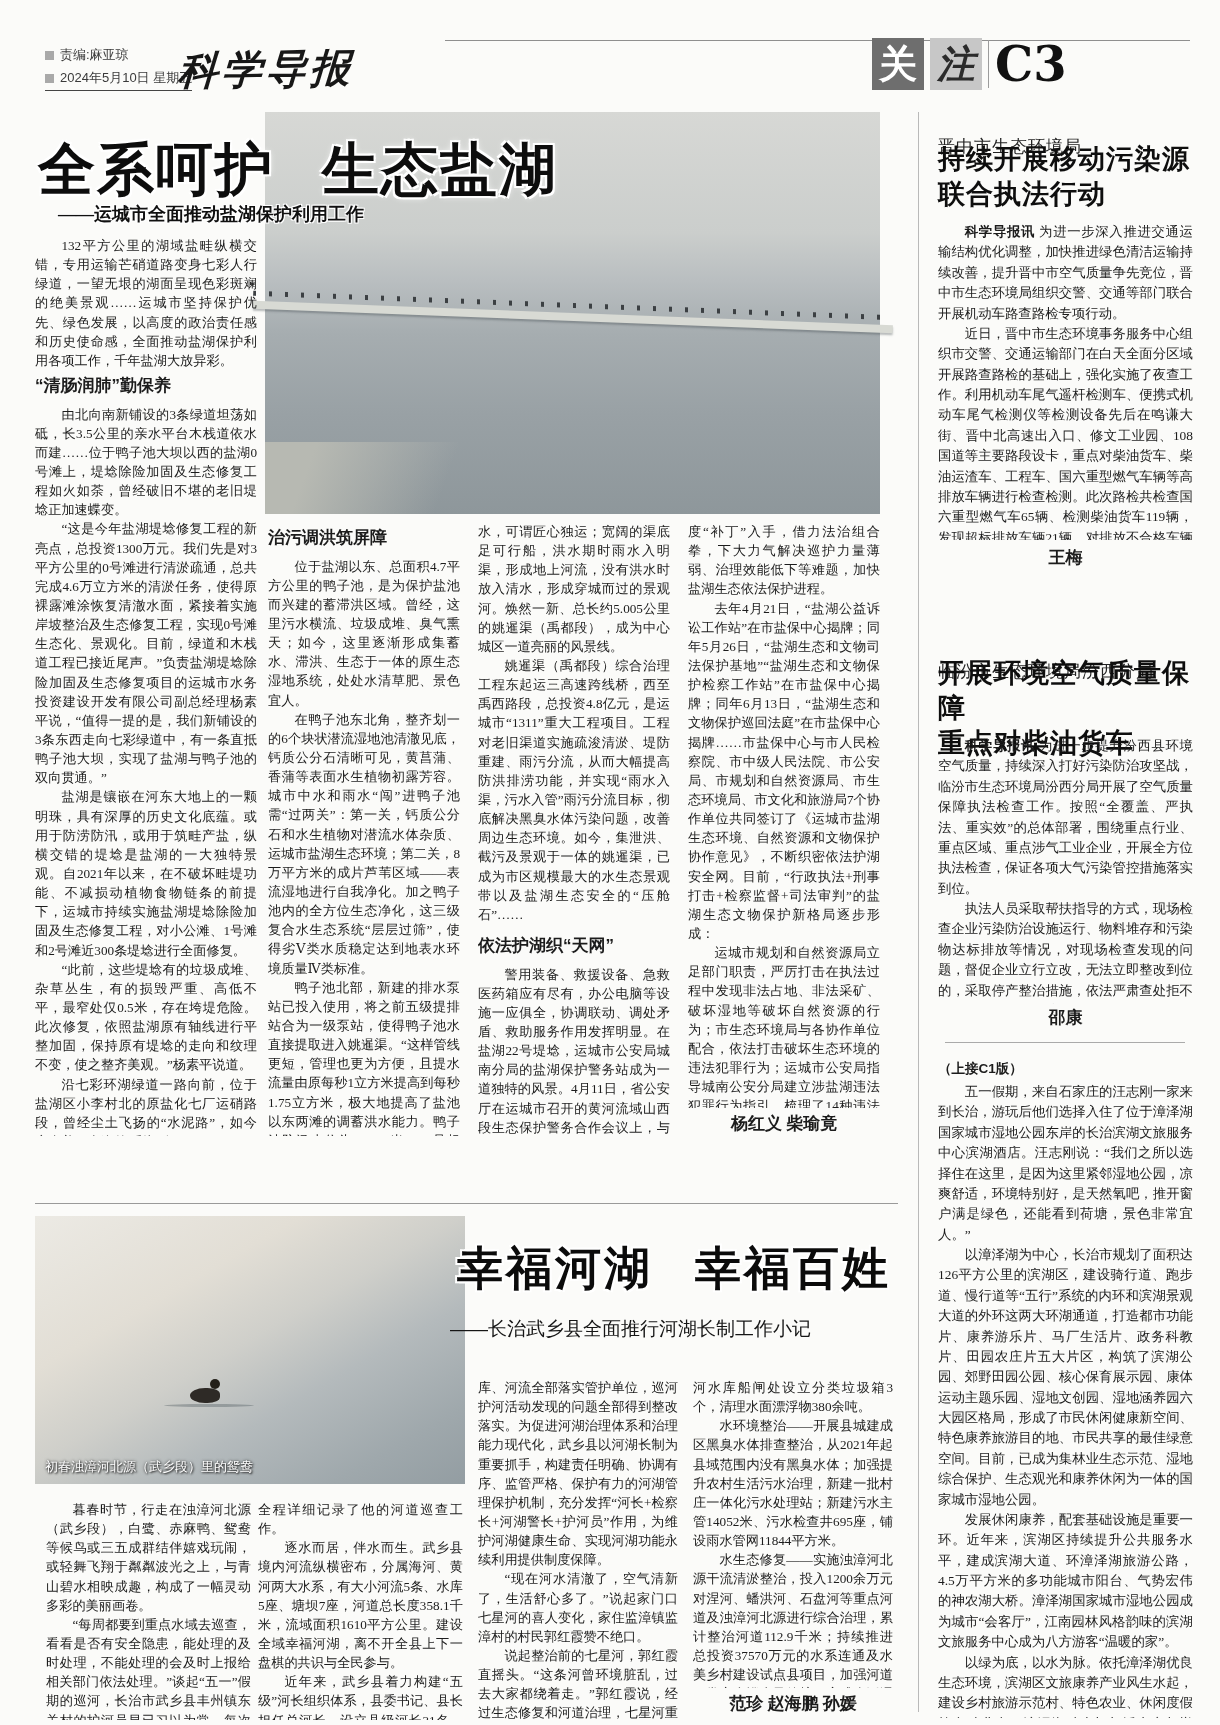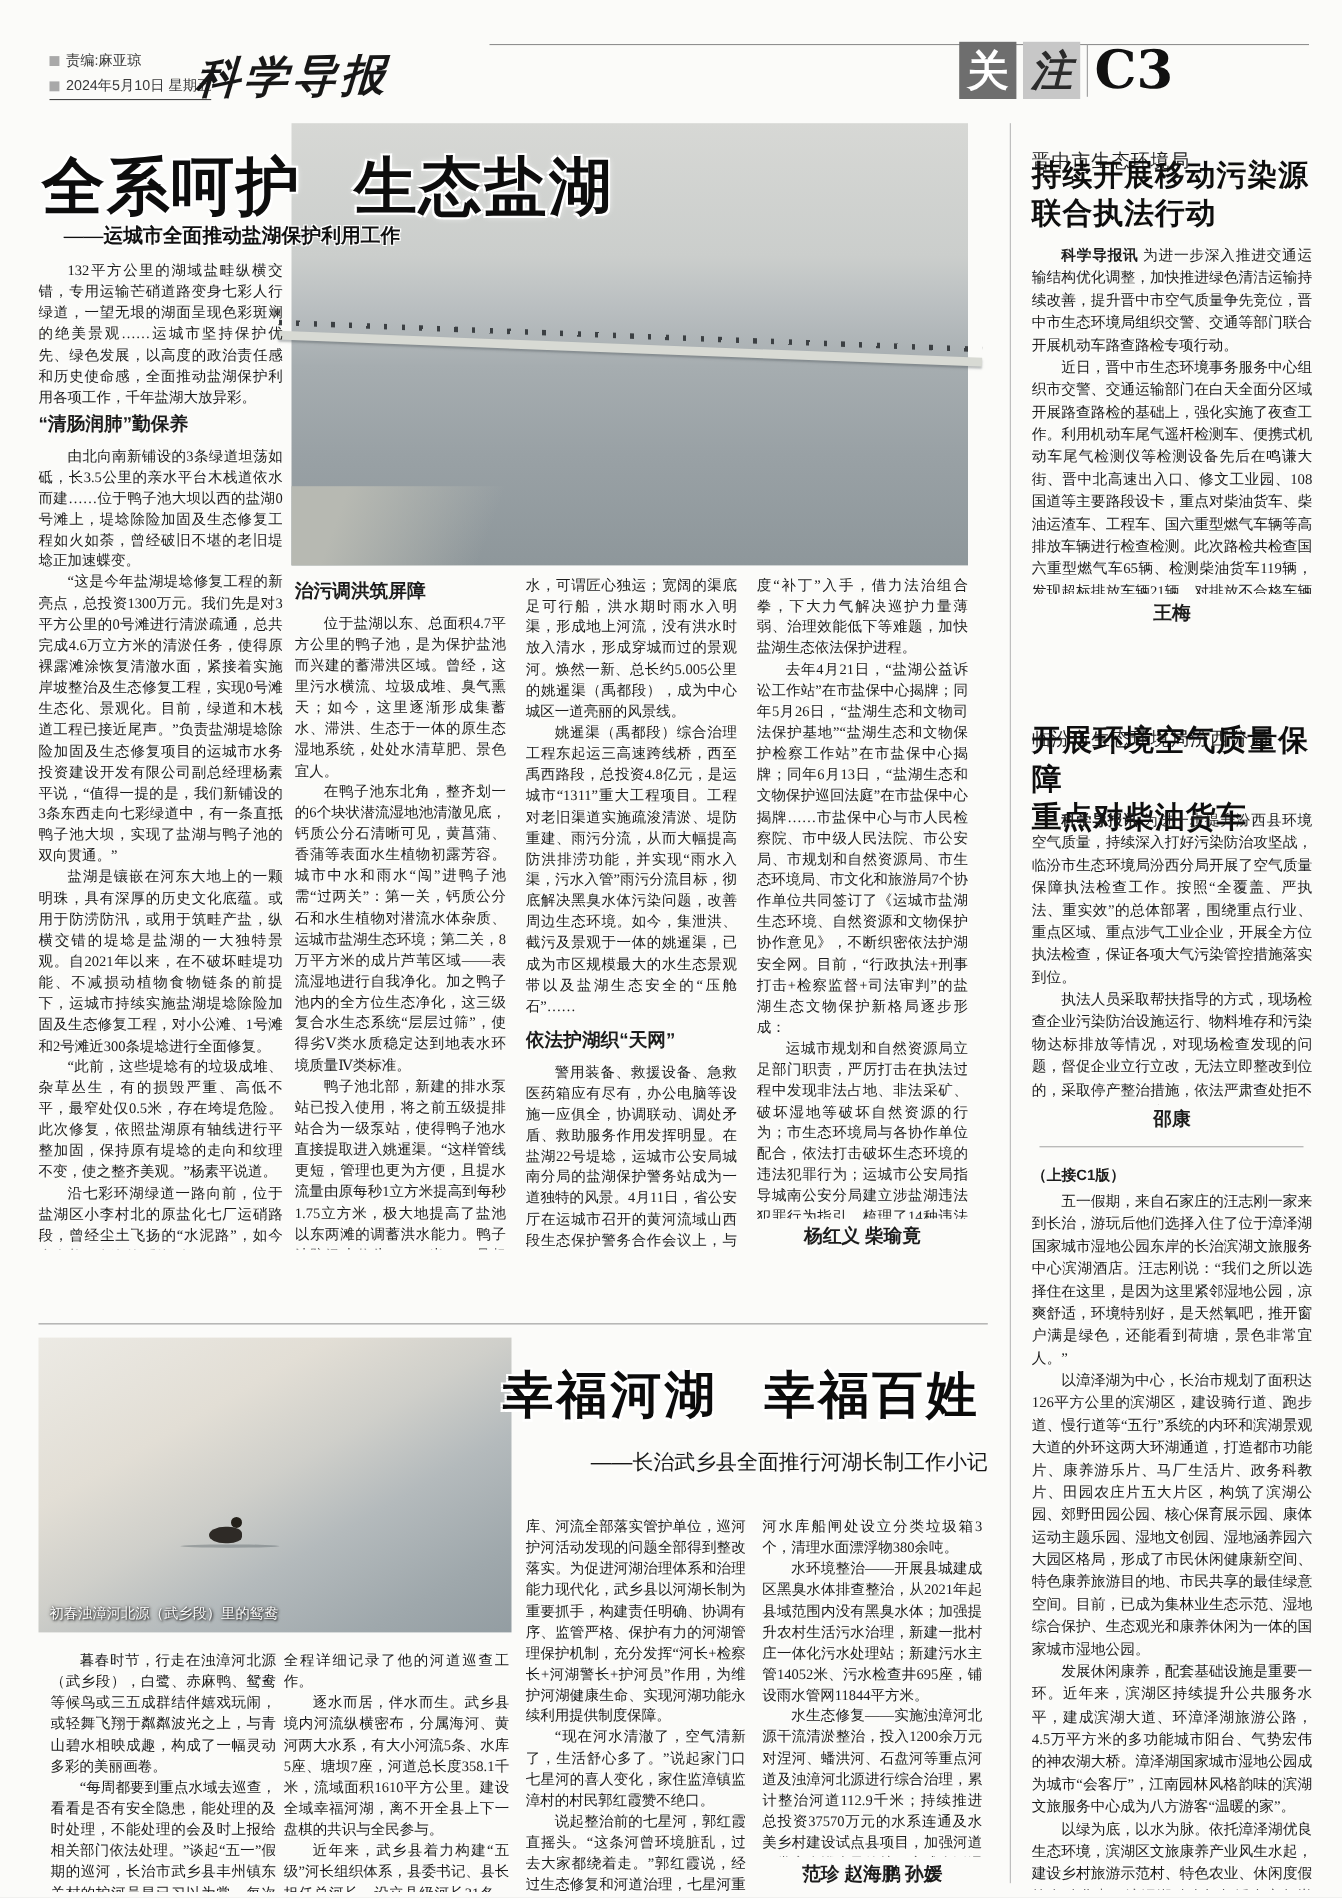--- a/index.html
+++ b/index.html
@@ -17,21 +17,21 @@
   .secbox.dark{background:#6e6e6e;color:#fff;}
   .secbox.light{background:#c7c7c7;color:#2b2b2b;font-style:italic;}
   .pageno{font-size:48px;font-weight:bold;font-family:"DejaVu Serif",serif;color:#111;}
   
   .main-headline{font-family:"Liberation Sans",sans-serif;font-weight:bold;font-size:57px;letter-spacing:2px;color:#0d0d0d;
      text-shadow:-2px -2px 0 #fff,2px -2px 0 #fff,-2px 2px 0 #fff,2px 2px 0 #fff,0 0 7px #fff;white-space:nowrap;}
   .main-sub{font-size:18px;font-weight:bold;color:#101010;
      text-shadow:-1px -1px 0 #fff,1px -1px 0 #fff,-1px 1px 0 #fff,1px 1px 0 #fff;}
   .bottom-headline{font-family:"Liberation Serif",serif;font-weight:bold;font-size:46px;letter-spacing:3px;color:#0b0b0b;
      text-shadow:-2px -2px 0 #fff,2px -2px 0 #fff,-2px 2px 0 #fff,2px 2px 0 #fff;white-space:nowrap;text-align:center;}
-  .bottom-sub{font-family:"Liberation Sans",sans-serif;font-size:19px;color:#161616;text-align:right;}
+  .bottom-sub{font-family:"Liberation Sans",sans-serif;font-size:19px;color:#161616;text-align:left;}
   
   .col{position:absolute;overflow:hidden;font-size:13.2px;line-height:1.45;text-align:justify;}
   .para{margin:0;text-indent:2em;}
   .para.cont{text-indent:0;}
   .sec-head{font-family:"Liberation Sans",sans-serif;font-weight:bold;font-size:17px;margin:4px 0 6px 0;text-indent:0;}
   .byline{font-weight:bold;text-align:center;font-size:17px;}
   .kicker{font-family:"Liberation Sans",sans-serif;font-size:17px;color:#222;letter-spacing:1px;}
   .side-title{font-family:"Liberation Sans",sans-serif;font-weight:bold;font-size:27px;line-height:1.3;color:#0e0e0e;letter-spacing:1px;}
   .side-col{position:absolute;overflow:hidden;font-size:13.4px;line-height:1.52;text-align:justify;}
   .lead-label{font-weight:bold;font-family:"Liberation Sans",sans-serif;}

